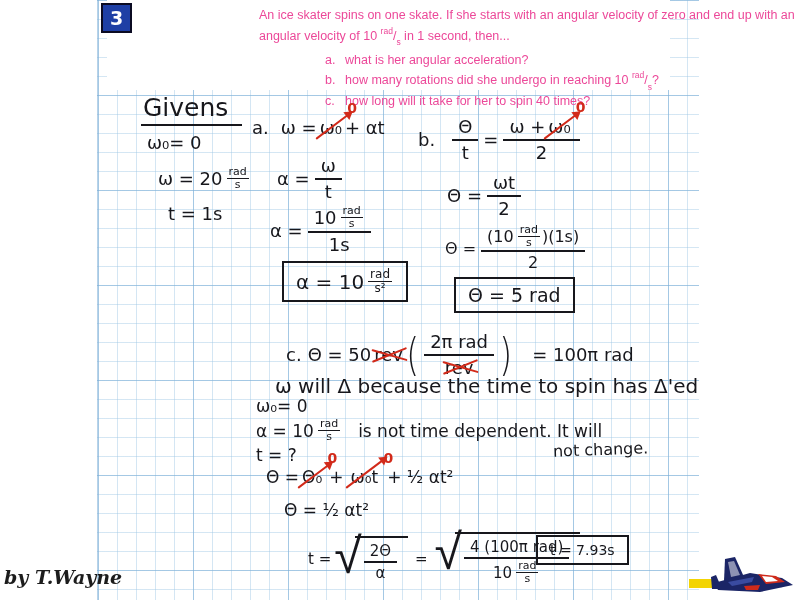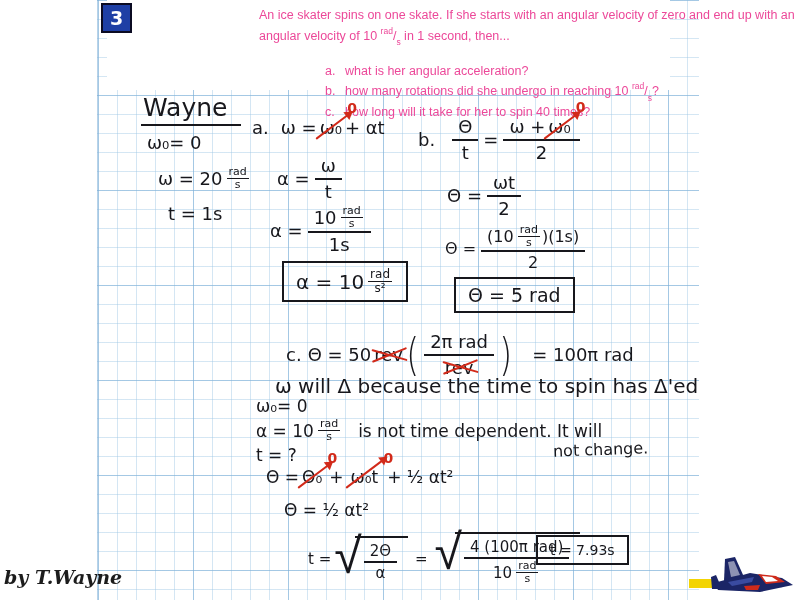--- a/index.html
+++ b/index.html
@@ -30,21 +30,21 @@
     color:#ffffff;font-weight:bold;font-size:19px;font-family:"DejaVu Sans",sans-serif;
   }
   #problem-text{
     position:absolute;left:152px;top:7px;width:535px;
     font-family:Liberation Sans, sans-serif;font-size:12.5px;line-height:16.5px;
     color:#ec4899;
   }
   #problem-text .pline{white-space:nowrap}
   #problem-text sup{font-size:8.5px;position:relative;top:-1px}
   #problem-text sub{font-size:8.5px;position:relative;top:2px}
-  #problem-list{margin-top:14px;padding-left:66px}
+  #problem-list{margin-top:3px;padding-left:66px}
   .pitem{white-space:nowrap}
   .pitem .ilabel{display:inline-block;width:20px}
 
   
   .hw{
     position:absolute;color:#17171c;white-space:nowrap;
     font-family:"DejaVu Sans",sans-serif;font-size:18px;
   }
   .row{display:flex;align-items:center}
   .plabel{margin-right:12px}
@@ -105,21 +105,21 @@
     <div class="pline"><span>angular velocity of 10 </span><sup>rad</sup><span>/</span><sub>s</sub><span> in 1 second, then...</span></div>
     <div id="problem-list">
       <div class="pitem"><span class="ilabel">a.</span><span>what is her angular acceleration?</span></div>
       <div class="pitem"><span class="ilabel">b.</span><span>how many rotations did she undergo in reaching 10 </span><sup>rad</sup><span>/</span><sub>s</sub><span>?</span></div>
       <div class="pitem"><span class="ilabel">c.</span><span>how long will it take for her to spin 40 times?</span></div>
     </div>
   </div>
 </div>
 <div id="num-square">3</div>
 
-<div class="hw" id="givens-title" style="left:141px;top:93px">Wayne</div>
+<div class="hw" id="givens-title" style="left:141px;top:93px">Givens</div>
 <div class="hw" style="left:147px;top:132px">ω₀= 0</div>
 <div class="hw row" style="left:158px;top:166px">
   <span>ω = 20</span>
   <span class="ufrac">
       <span class="unum">rad</span>
       <span>s</span>
     </span>
 </div>
 <div class="hw" style="left:168px;top:203px">t = 1s</div>
 

